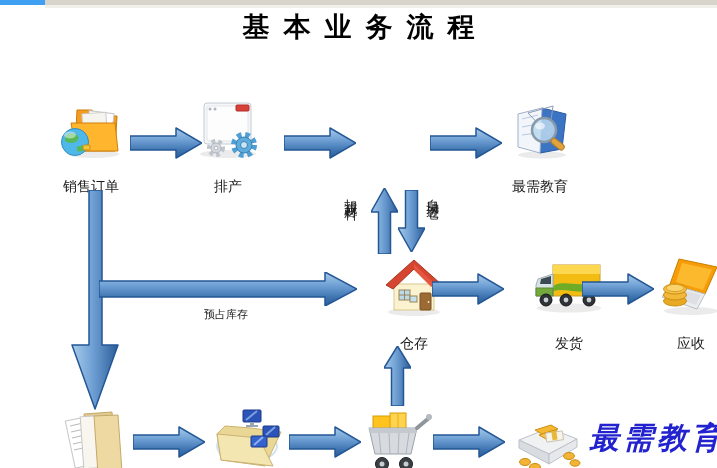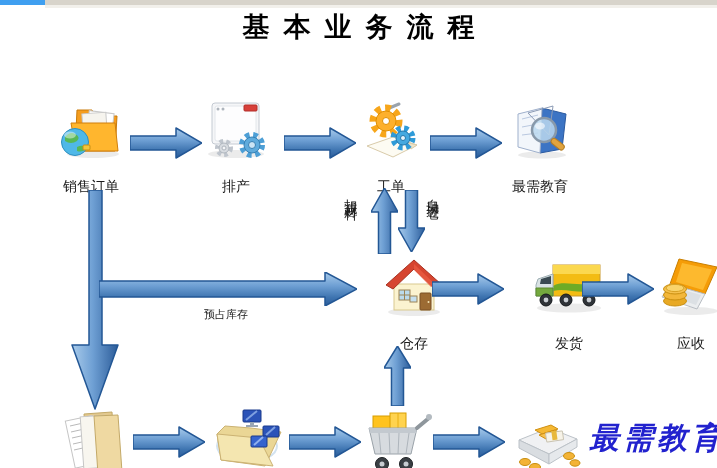--- a/index.html
+++ b/index.html
@@ -58,52 +58,38 @@
       <path d="M12,22 L56,22 L59,50 L17,50 Z" fill="#FFB62E" stroke="#D07F0C"></path>
       <circle cx="16" cy="41" r="13.5" fill="#4FB8E8" stroke="#2E8FC0"></circle>
       <path d="M6,36 q5,-6 10,-3 q6,3 2,7 q-6,4 -12,0 z" fill="#58B847" opacity="0.9"></path>
       <path d="M18,46 q6,-3 9,1 q-3,5 -9,3 z" fill="#58B847" opacity="0.9"></path>
       <ellipse cx="11" cy="34" rx="6" ry="3.5" fill="#FFFFFF" opacity="0.45"></ellipse>
       <rect x="24" y="44" width="7" height="5" rx="1" fill="#F3C53C" stroke="#C98F10"></rect>
     </svg>
     <div class="lbl">销售订单</div>
   </div>
 
-  <div class="node" style="left:196px;top:99px;width:80px">
+  <div class="node" style="left:188px;top:99px;width:80px">
     <svg width="68" height="60" viewBox="0 0 68 60">
       <ellipse cx="34" cy="55" rx="28" ry="4" fill="#DDD" opacity="0.6"></ellipse>
       <rect x="10" y="4" width="47" height="41" rx="3" fill="#F5F6F8" stroke="#C4CAD2"></rect>
       <rect x="13" y="7" width="41" height="35" rx="2" fill="#FDFDFE" stroke="#E2E6EA"></rect>
       <rect x="42" y="6" width="13" height="6" rx="1" fill="#D8403A" stroke="#B22E2A"></rect>
       <circle cx="16" cy="10" r="1.5" fill="#AEB5BD"></circle>
         <circle cx="21" cy="10" r="1.5" fill="#AEB5BD"></circle>
       <circle cx="22" cy="49" r="6.5" fill="none" stroke="#BFC5CD" stroke-width="5" stroke-dasharray="3.4 3"></circle>
       <circle cx="22" cy="49" r="5" fill="#D7DBE0" stroke="#AEB5BD"></circle>
       <circle cx="22" cy="49" r="2" fill="#F4F5F7" stroke="#AEB5BD"></circle>
       <circle cx="50" cy="46" r="10" fill="none" stroke="#4D9FD6" stroke-width="6" stroke-dasharray="4.4 3.6"></circle>
       <circle cx="50" cy="46" r="8" fill="#5FABDC" stroke="#3881B4"></circle>
       <circle cx="50" cy="46" r="3.5" fill="#CBE4F4" stroke="#3881B4"></circle>
     </svg>
     <div class="lbl">排产</div>
   </div>
 
-  <div class="node" style="left:351px;top:101px;width:80px">
-    <svg width="64" height="58" viewBox="0 0 64 58">
-      <path d="M8,45 L34,36 L58,44 L34,56 Z" fill="#FDFBF2" stroke="#D9CBAA"></path>
-      <path d="M46,41 L58,44 L52,48 Z" fill="#EFE4C8" stroke="#D9CBAA"></path>
-      <line x1="28" y1="8" x2="40" y2="3" stroke="#9AA3AC" stroke-width="3" stroke-linecap="round"></line>
-      <circle cx="27" cy="20" r="13" fill="none" stroke="#F7A61B" stroke-width="7" stroke-dasharray="5.6 4.4"></circle>
-      <circle cx="27" cy="20" r="10" fill="#FDB02C" stroke="#E08E00"></circle>
-      <circle cx="27" cy="20" r="3.5" fill="#FFFFFF" stroke="#E08E00"></circle>
-      <circle cx="44" cy="37" r="9.5" fill="none" stroke="#2F9BD8" stroke-width="6" stroke-dasharray="4.2 3.4"></circle>
-      <circle cx="44" cy="37" r="7" fill="#45A9E0" stroke="#2478AC"></circle>
-      <circle cx="44" cy="37" r="2.5" fill="#E8F4FB" stroke="#2478AC"></circle>
-    </svg>
-    <div class="lbl">工单</div>
-  </div>
 
   <div class="node" style="left:500px;top:101px;width:80px">
     <svg width="64" height="58" viewBox="0 0 64 58">
       <ellipse cx="34" cy="54" rx="24" ry="3.5" fill="#DDD" opacity="0.6"></ellipse>
       <path d="M34,7 L58,13 L54,48 L32,52 Z" fill="#3C74C4" stroke="#2B5AA0"></path>
       <path d="M10,13 L34,7 L32,52 L10,46 Z" fill="#F2F6FB" stroke="#9FB0CC"></path>
       <line x1="14" y1="18" x2="30" y2="14" stroke="#B9C8E0"></line>
       <line x1="14" y1="26" x2="30" y2="23" stroke="#B9C8E0"></line>
       <line x1="14" y1="34" x2="30" y2="32" stroke="#B9C8E0"></line>
       <path d="M20,12 L45,5 L41,34 Z" fill="none" stroke="#8C9BB5"></path>

